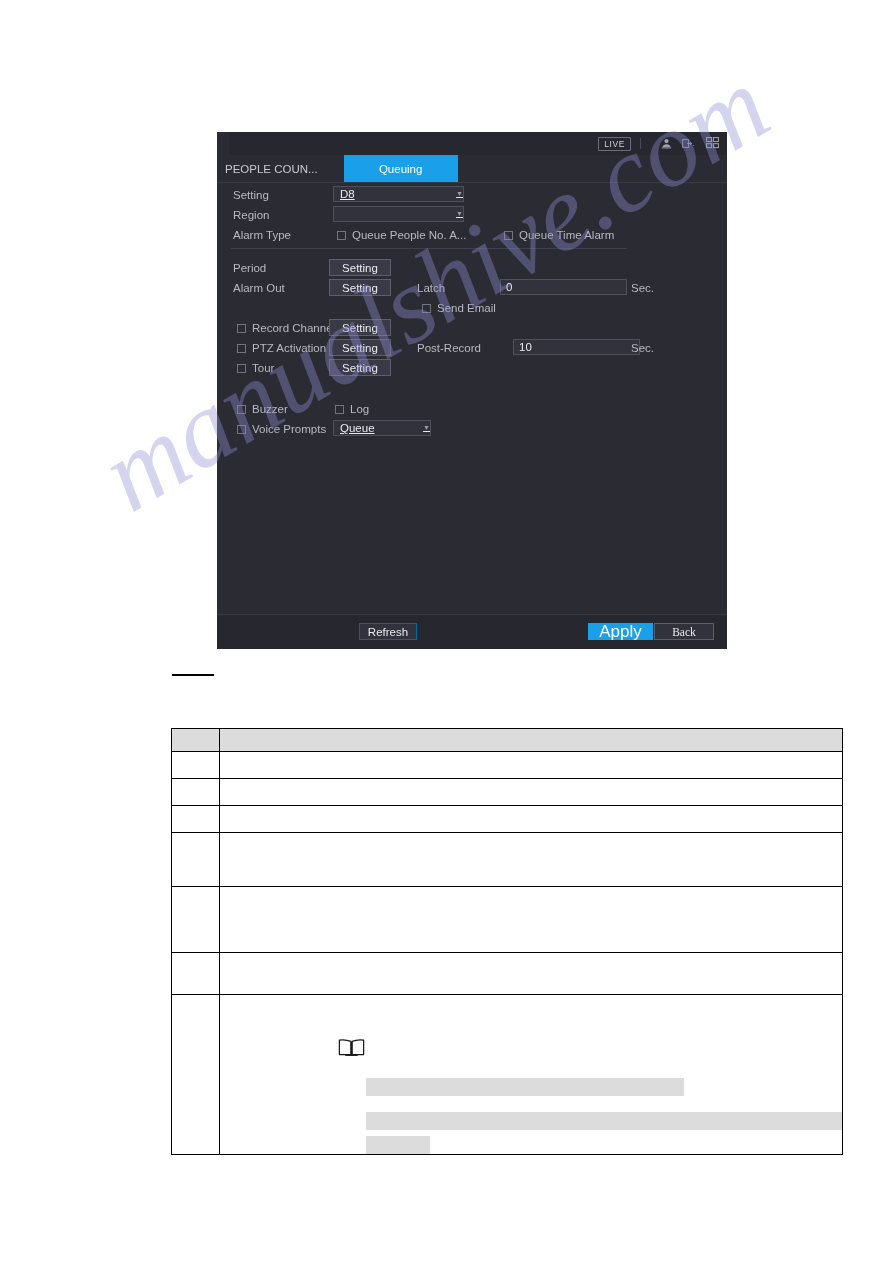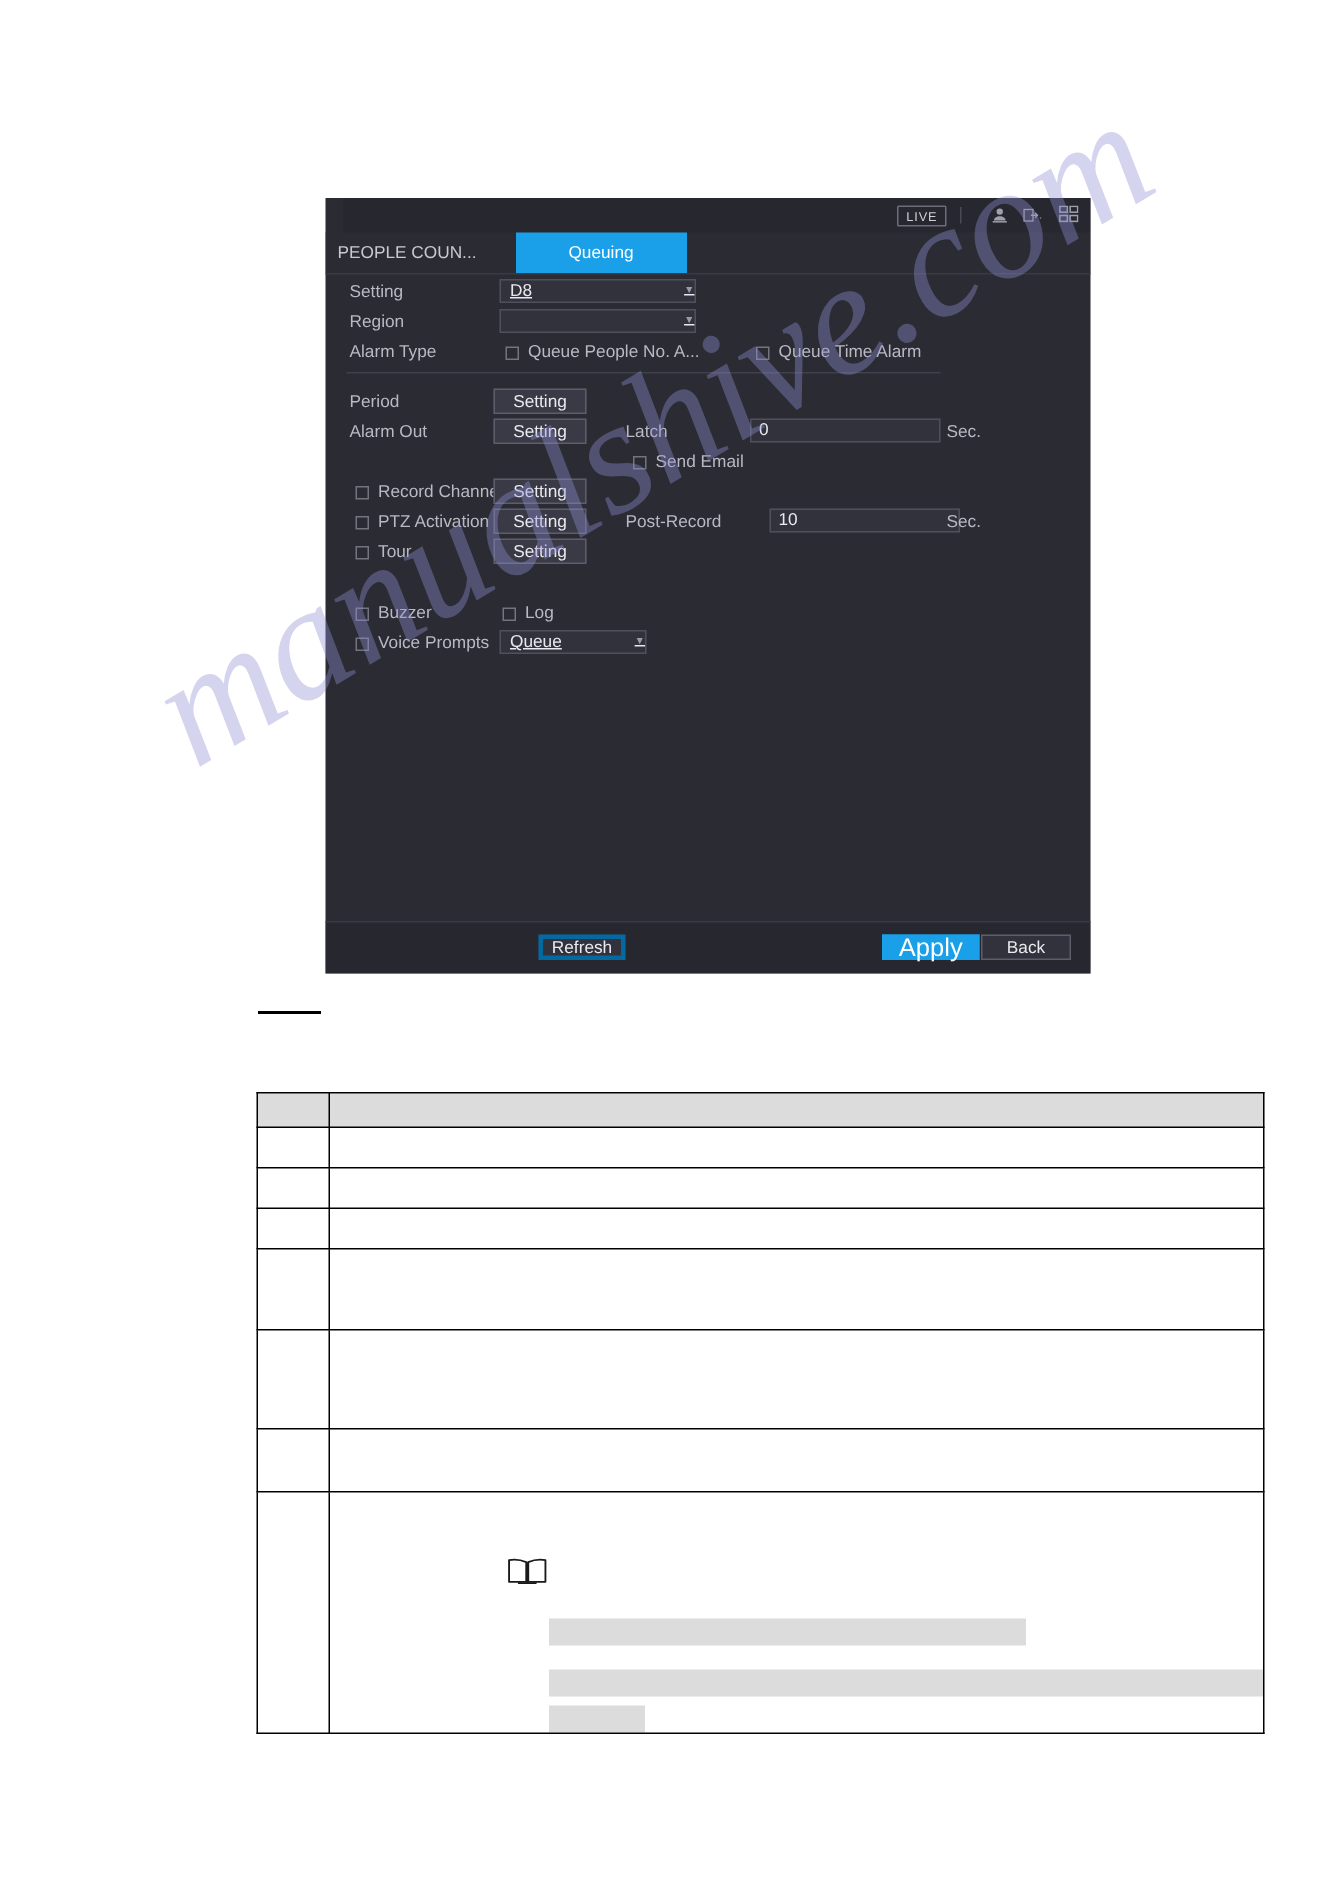--- a/index.html
+++ b/index.html
@@ -98,32 +98,32 @@
   .cb .cbtxt{color:#b9b9c4;font-size:11.5px;}
 
   .divider{position:absolute;height:1px;background:#40404c;}
 
   .nvr-footer{
     position:absolute;left:0;bottom:0;width:100%;height:34px;
     background:#272730;border-top:1px solid #3a3a45;
   }
   .btn-refresh{
     position:absolute;left:142px;top:8px;width:58px;height:17px;
-    background:#32323c;border:3px solid #0369a1;color:#e9e9ef;
+    background:#32323c;border:1px solid #0369a1;color:#e9e9ef;
     display:flex;align-items:center;justify-content:center;font-size:11.5px;box-sizing:border-box;
   }
   .btn-apply{
     position:absolute;left:371px;top:8px;width:65px;height:17px;
     background:#19a0e8;border:1px solid #19a0e8;color:#ffffff;
     display:flex;align-items:center;justify-content:center;font-size:17px;box-sizing:border-box;
   }
   .btn-back{
     position:absolute;left:437px;top:8px;width:60px;height:17px;
     background:#32323c;border:1px solid #5d5d6b;color:#e9e9ef;
-    display:flex;align-items:center;justify-content:center;font-size:11.5px;box-sizing:border-box;
+    display:flex;align-items:center;justify-content:center;font-size:11.5px;box-sizing:border-box;font-family:Liberation Serif, serif;
   }
 
   
   .caption-rule{
     position:absolute;left:172px;top:674px;width:42px;height:2px;background:#000;
     z-index:20;
   }
 
   
   .tbl{

